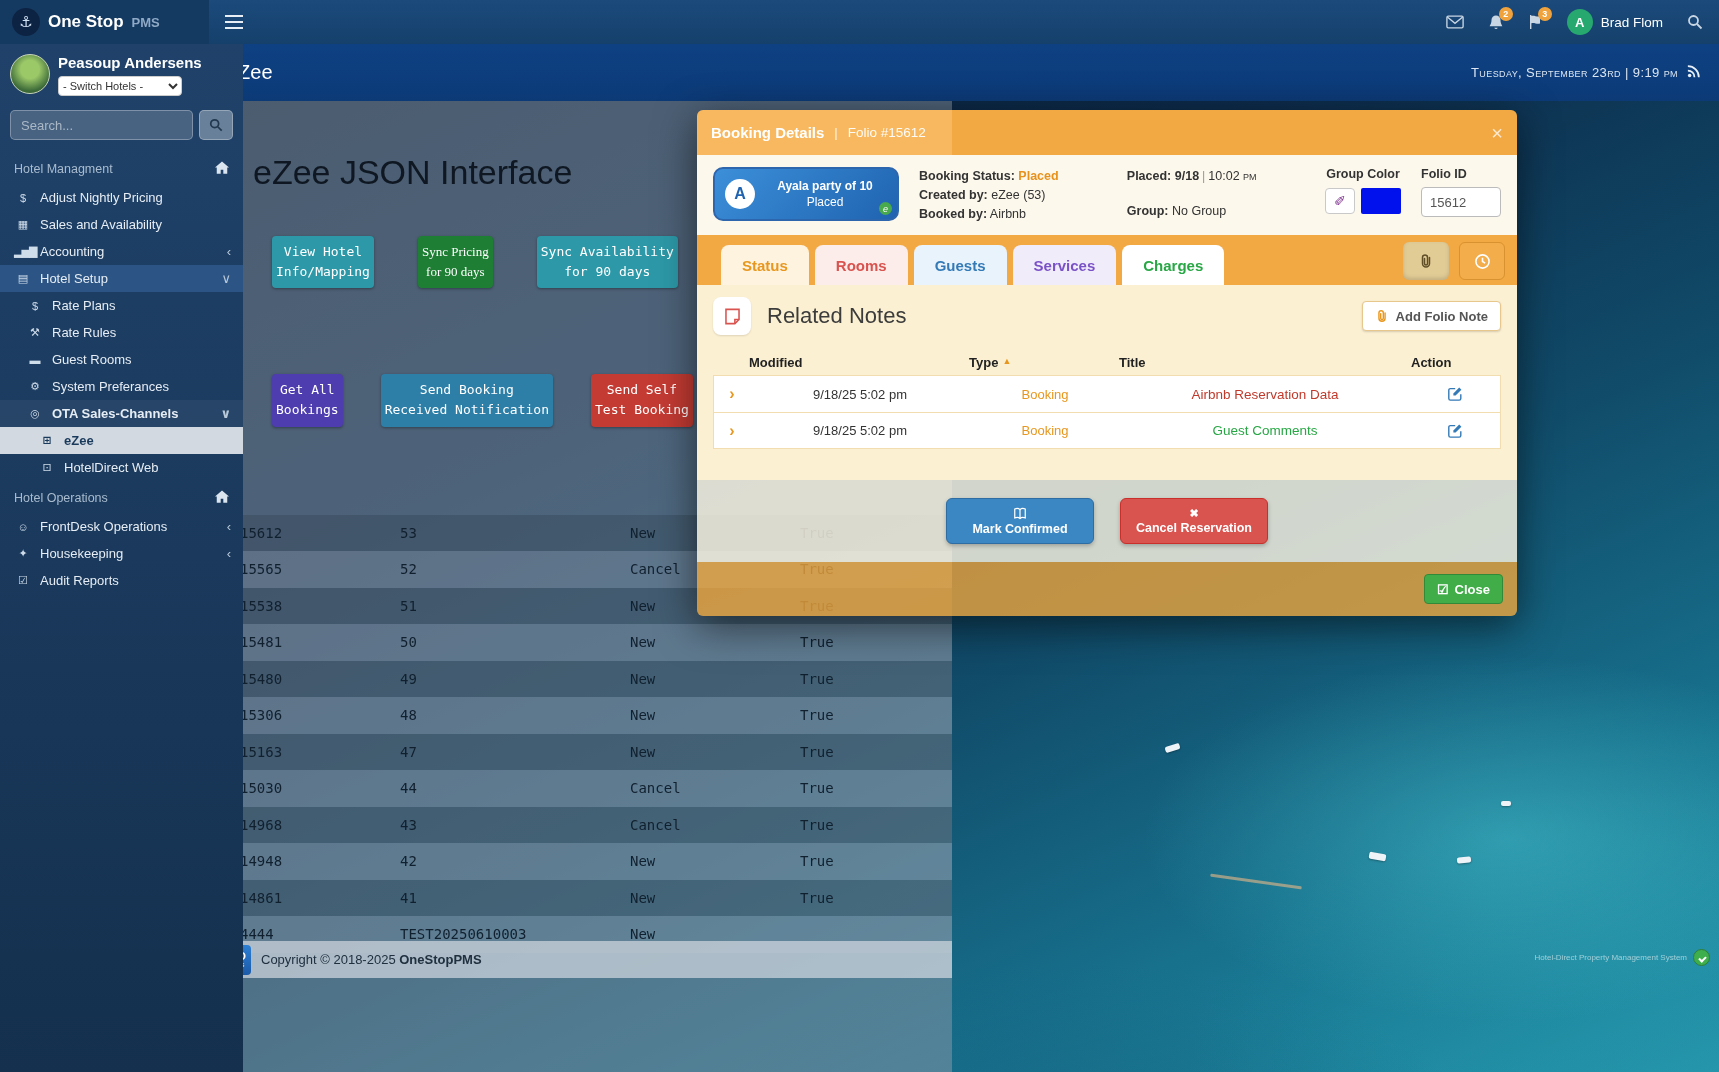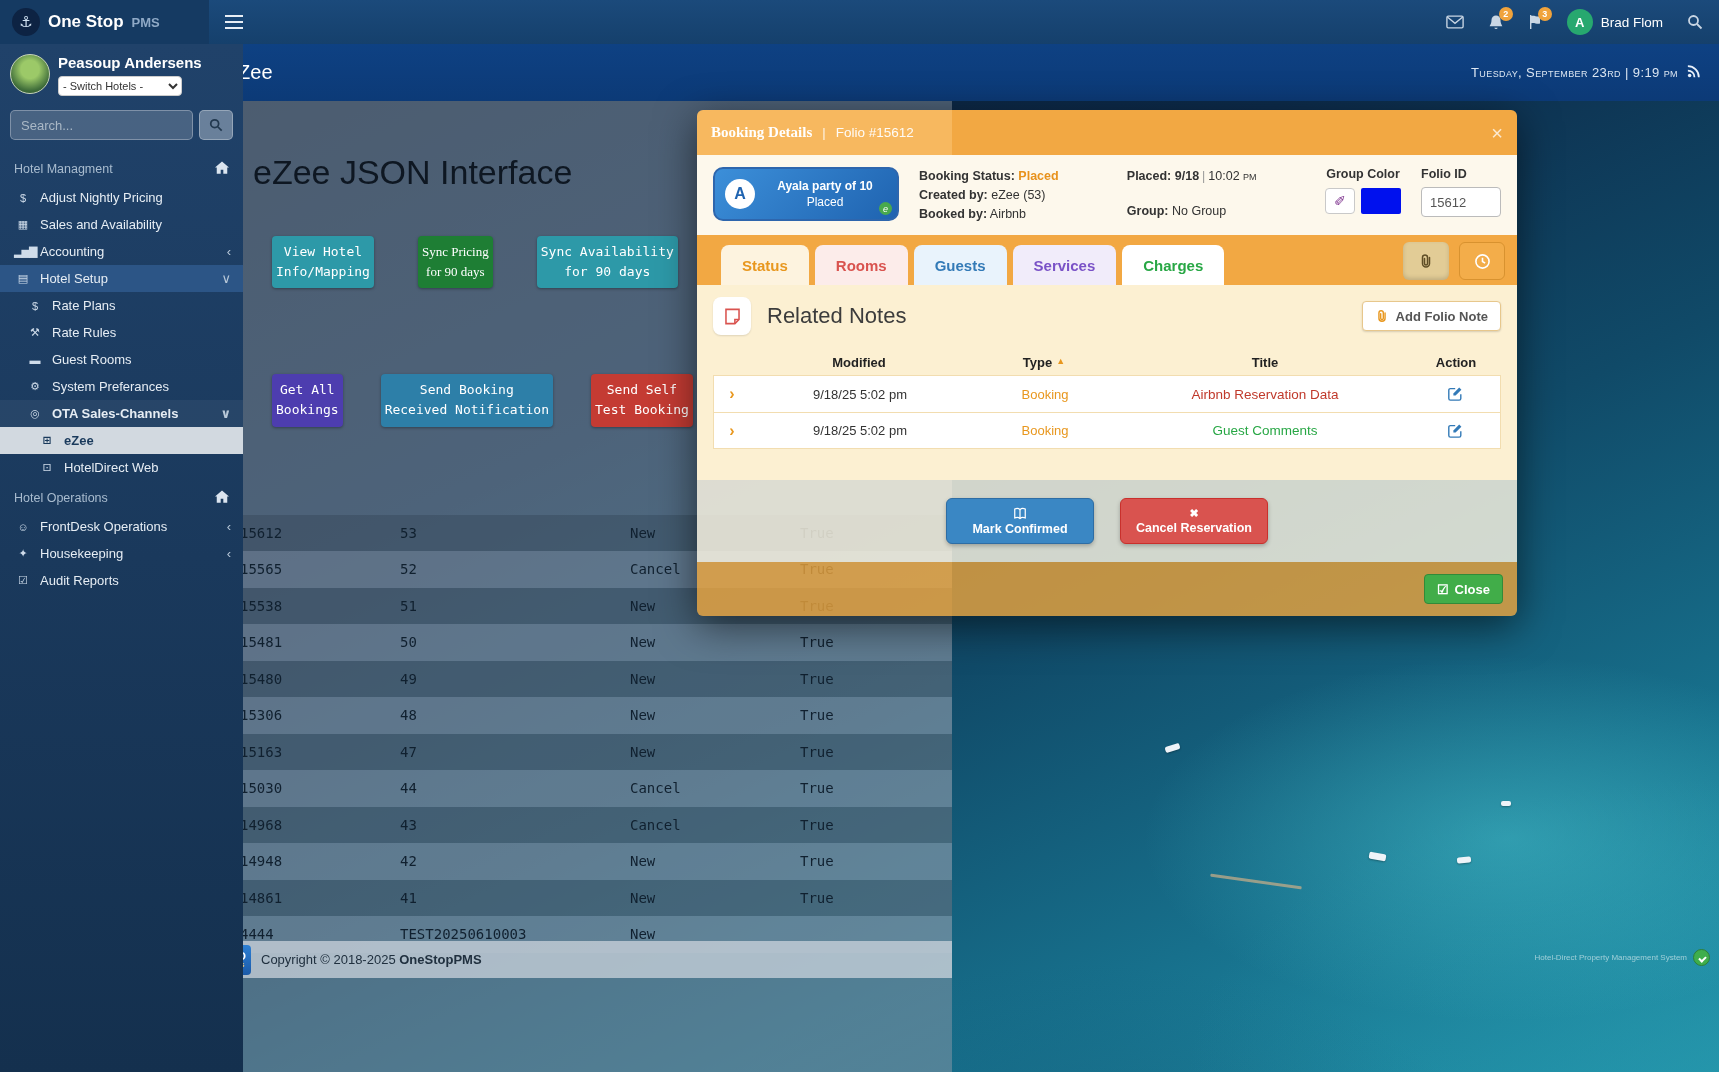--- a/index.html
+++ b/index.html
@@ -73,21 +73,21 @@
   .hd-logo{width:26px;height:30px;background:linear-gradient(#2c7fd4,#1b5aa8);border-radius:4px;color:#fff;display:flex;flex-direction:column;align-items:center;justify-content:center;font-weight:bold;font-size:11px;line-height:1;}
   .hd-logo small{font-size:6px;color:#ffd27a;font-weight:bold;}
   .copyright{font-size:13px;color:#20303f;}
   .watermark{position:absolute;right:32px;top:852px;font-size:8px;color:rgba(255,255,255,.55);z-index:3;}
   .fab{position:absolute;right:9px;top:848px;width:17px;height:17px;border-radius:50%;background:#3fae4c;border:1px solid #2d8038;z-index:3;}
   .fab::after{content:"";position:absolute;left:5px;top:6px;width:5px;height:3px;border-left:2px solid #fff;border-bottom:2px solid #fff;transform:rotate(-45deg);}
 
   
   .modal{position:absolute;left:697px;top:110px;width:820px;height:506px;z-index:40;border-radius:6px;box-shadow:0 10px 40px rgba(0,0,0,.55);display:flex;flex-direction:column;overflow:hidden;}
   .modal-header{height:45px;background:linear-gradient(90deg,#f7b85f 0,#f7b85f 255px,#f2a843 255px);display:flex;align-items:center;padding:0 14px;color:#fff;flex:none;}
-  .modal-title{font-weight:bold;font-size:15px;font-family:Liberation Serif, serif;}
+  .modal-title{font-weight:bold;font-size:15px;}
   .modal-sep{margin:0 10px;opacity:.85;}
   .modal-folio{font-size:13.5px;opacity:.95;}
   .modal-x{margin-left:auto;font-size:20px;color:rgba(255,255,255,.75);line-height:1;}
   .modal-info{background:#fdf8ec;padding:12px 16px;display:flex;gap:20px;flex:none;align-items:flex-start;}
   .guest-card{width:186px;height:54px;border-radius:10px;background:linear-gradient(135deg,#3c8fd9,#1f63b0);border:2px solid #2e66ad;display:flex;align-items:center;gap:8px;padding:0 10px;position:relative;flex:none;}
   .guest-avatar{width:30px;height:30px;border-radius:50%;background:#fff;color:#1f63b0;font-weight:bold;display:flex;align-items:center;justify-content:center;font-size:16px;flex:none;}
   .guest-lines{color:#fff;font-size:12px;text-align:center;flex:1;line-height:1.35;}
   .guest-line1{font-weight:bold;}
   .guest-badge{position:absolute;right:5px;bottom:4px;width:13px;height:13px;border-radius:50%;background:#49a94d;color:#fff;font-size:9px;display:flex;align-items:center;justify-content:center;font-style:italic;}
   .info-col{font-size:12.5px;color:#333;line-height:1.5;}
@@ -115,21 +115,21 @@
   .icon-tab.clip{background:#e2cc96;color:#5f4e26;box-shadow:inset 0 -2px 4px rgba(0,0,0,.15);}
   .icon-tab.clockt{background:#f3ad4a;border:1px solid #d8922f;color:#fff;}
   .modal-body{background:#fcf0d2;flex:1;padding:12px 16px 8px;}
   .notes-head{display:flex;align-items:center;}
   .note-iconbox{width:38px;height:38px;background:#fff;border-radius:8px;display:flex;align-items:center;justify-content:center;box-shadow:0 1px 2px rgba(0,0,0,.12);}
   .notes-title{font-size:22px;color:#3c3c3c;margin-left:16px;font-weight:400;}
   .add-note-btn{margin-left:auto;background:#fff;border:1px solid #e7c78c;border-radius:4px;height:30px;display:flex;align-items:center;gap:7px;padding:0 12px;font-size:13px;font-weight:bold;color:#555;box-shadow:0 1px 2px rgba(0,0,0,.15);}
   .add-note-btn .clip-ic{color:#e8971e;display:flex;}
   .notes-grid-head,.note-row{display:grid;grid-template-columns:36px 220px 150px 1fr 90px;align-items:center;}
   .notes-grid-head{margin-top:14px;height:26px;font-size:13px;font-weight:bold;color:#222;}
-  .notes-grid-head .ng-h{text-align:center;}
+  .notes-grid-head .ng-h{}
   .sort-up{color:#e8971e;font-size:9px;margin-left:4px;vertical-align:3px;}
   .note-row{height:37px;background:#fff;border:1px solid #f2ddb0;border-bottom:none;font-size:13px;}
   #notes-rows .note-row:last-child{border-bottom:1px solid #f2ddb0;}
   .note-chev{color:#e8971e;font-weight:bold;font-size:16px;text-align:center;}
   .note-mod{text-align:center;color:#333;}
   .note-type{text-align:center;color:#e8971e;}
   .note-title{text-align:center;font-size:13.5px;}
   .note-title.red{color:#c0392b;}
   .note-title.green{color:#28a745;}
   .note-action{text-align:center;display:flex;justify-content:center;}

